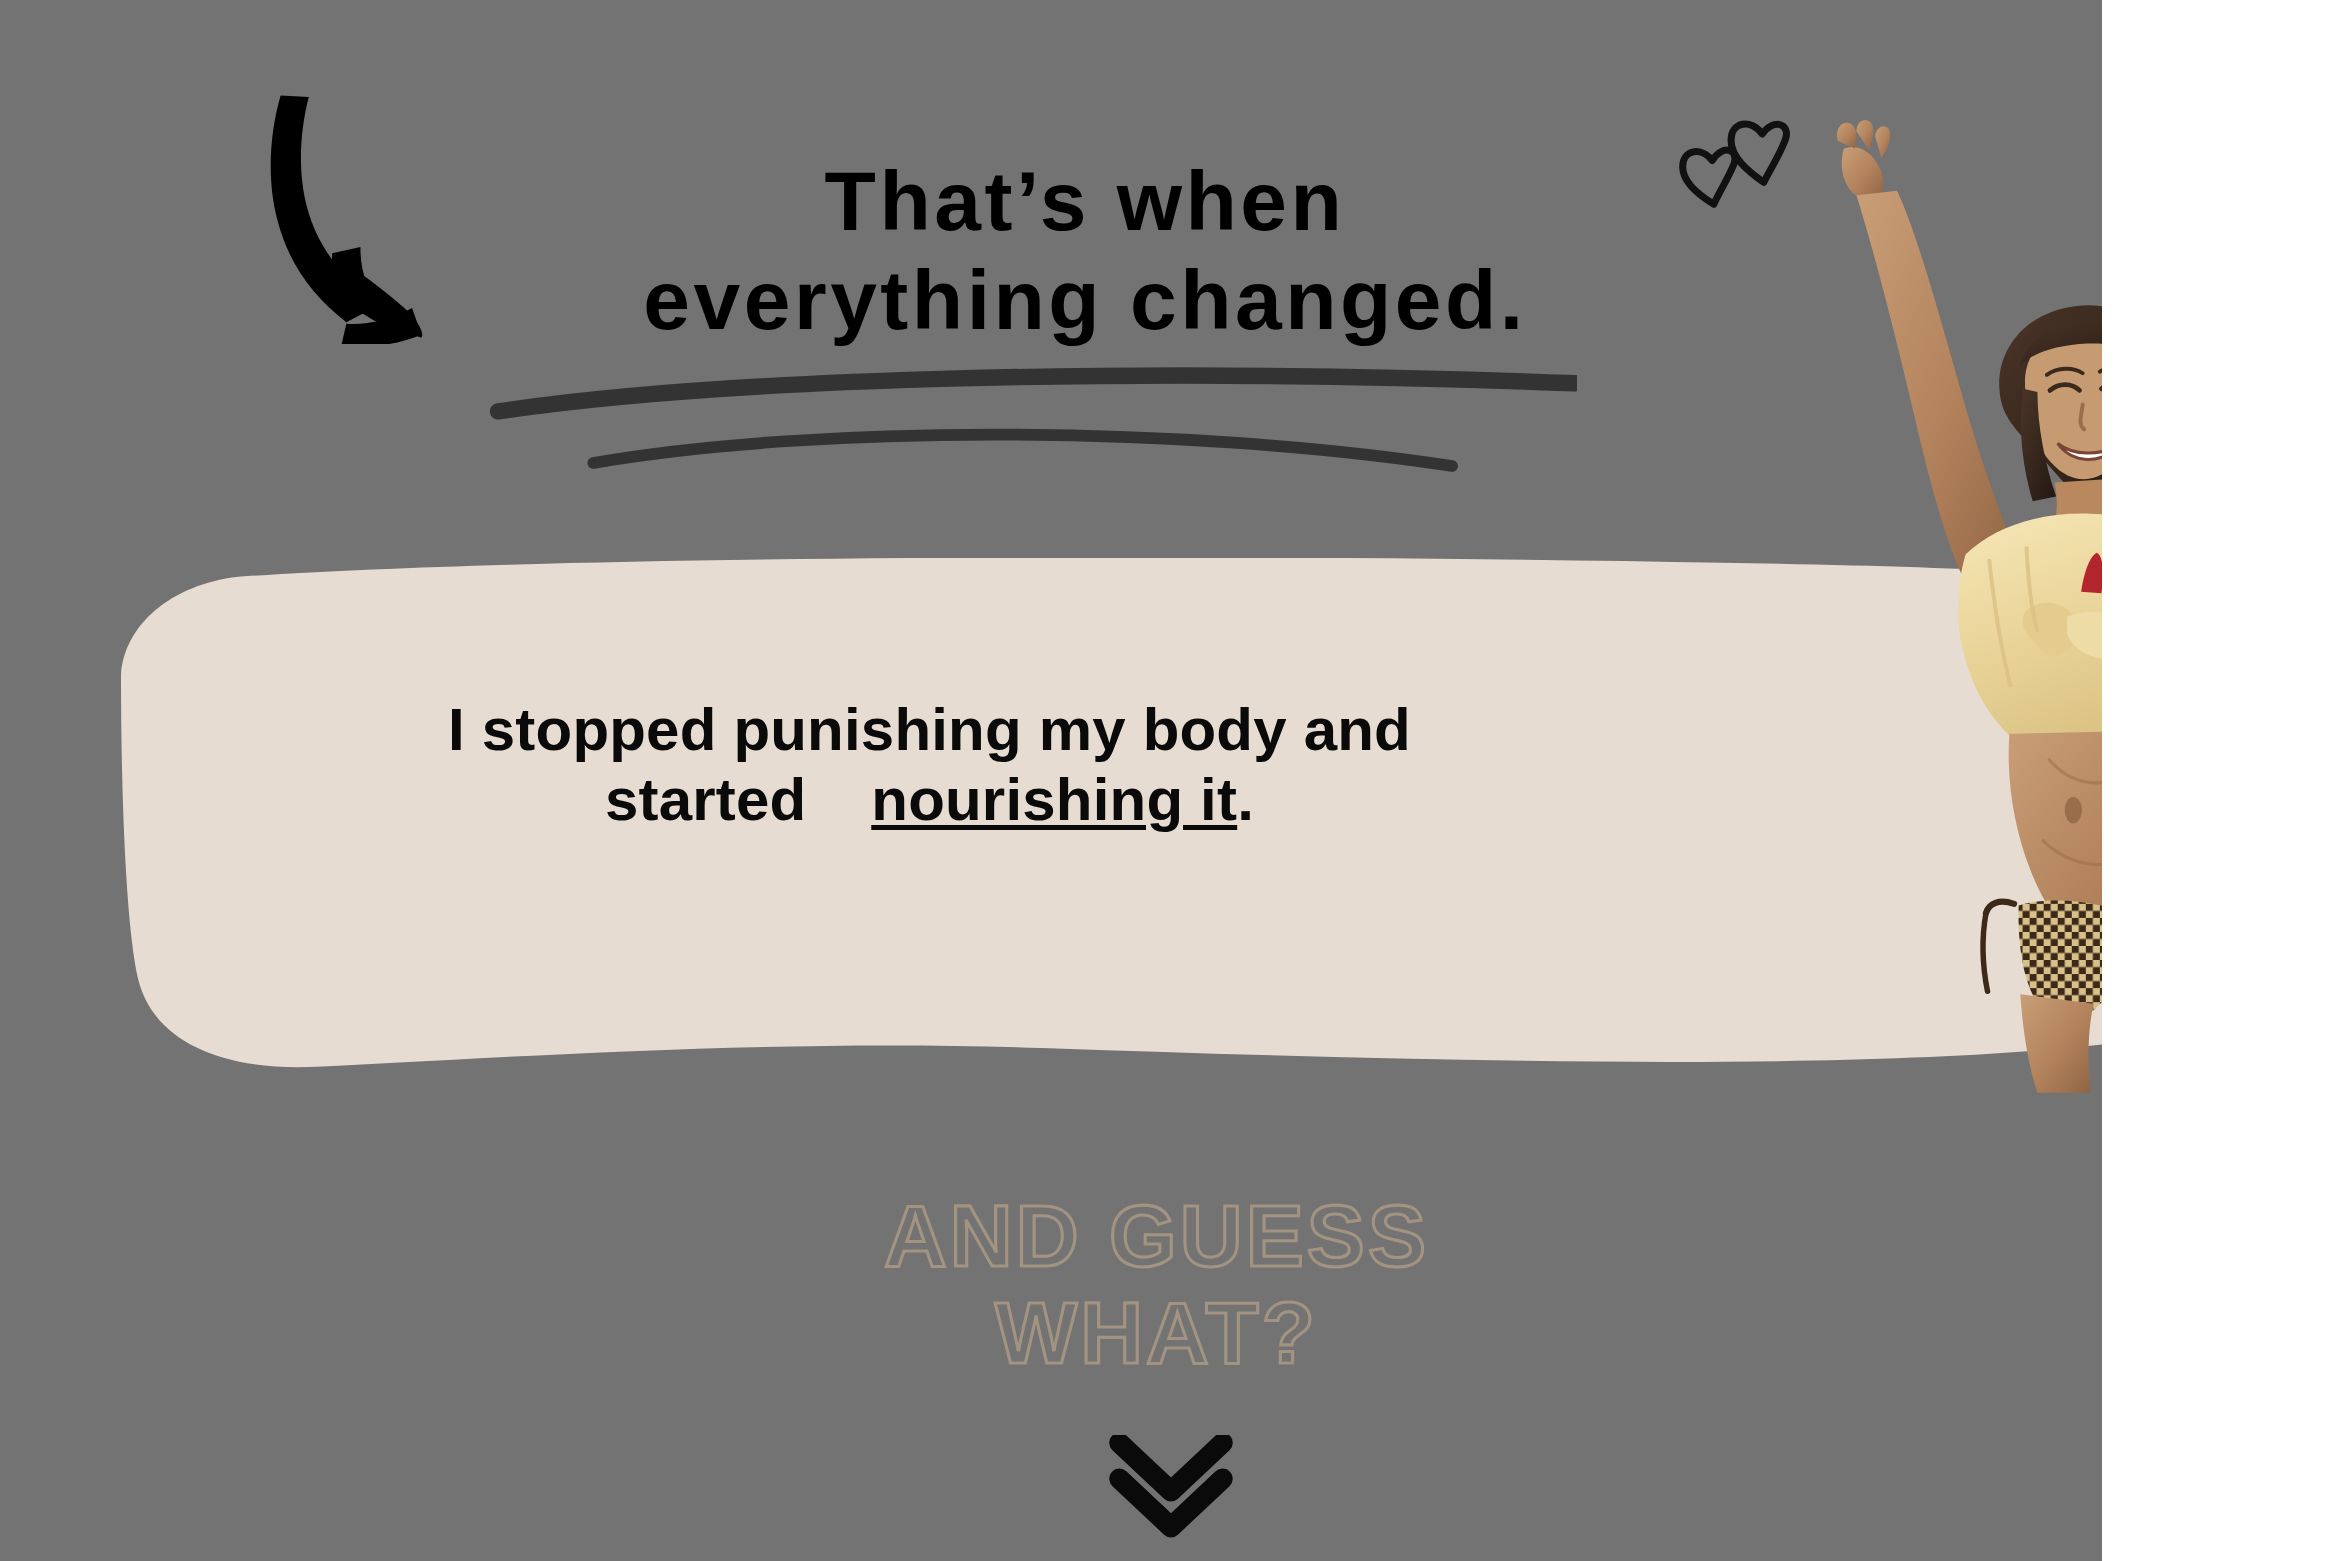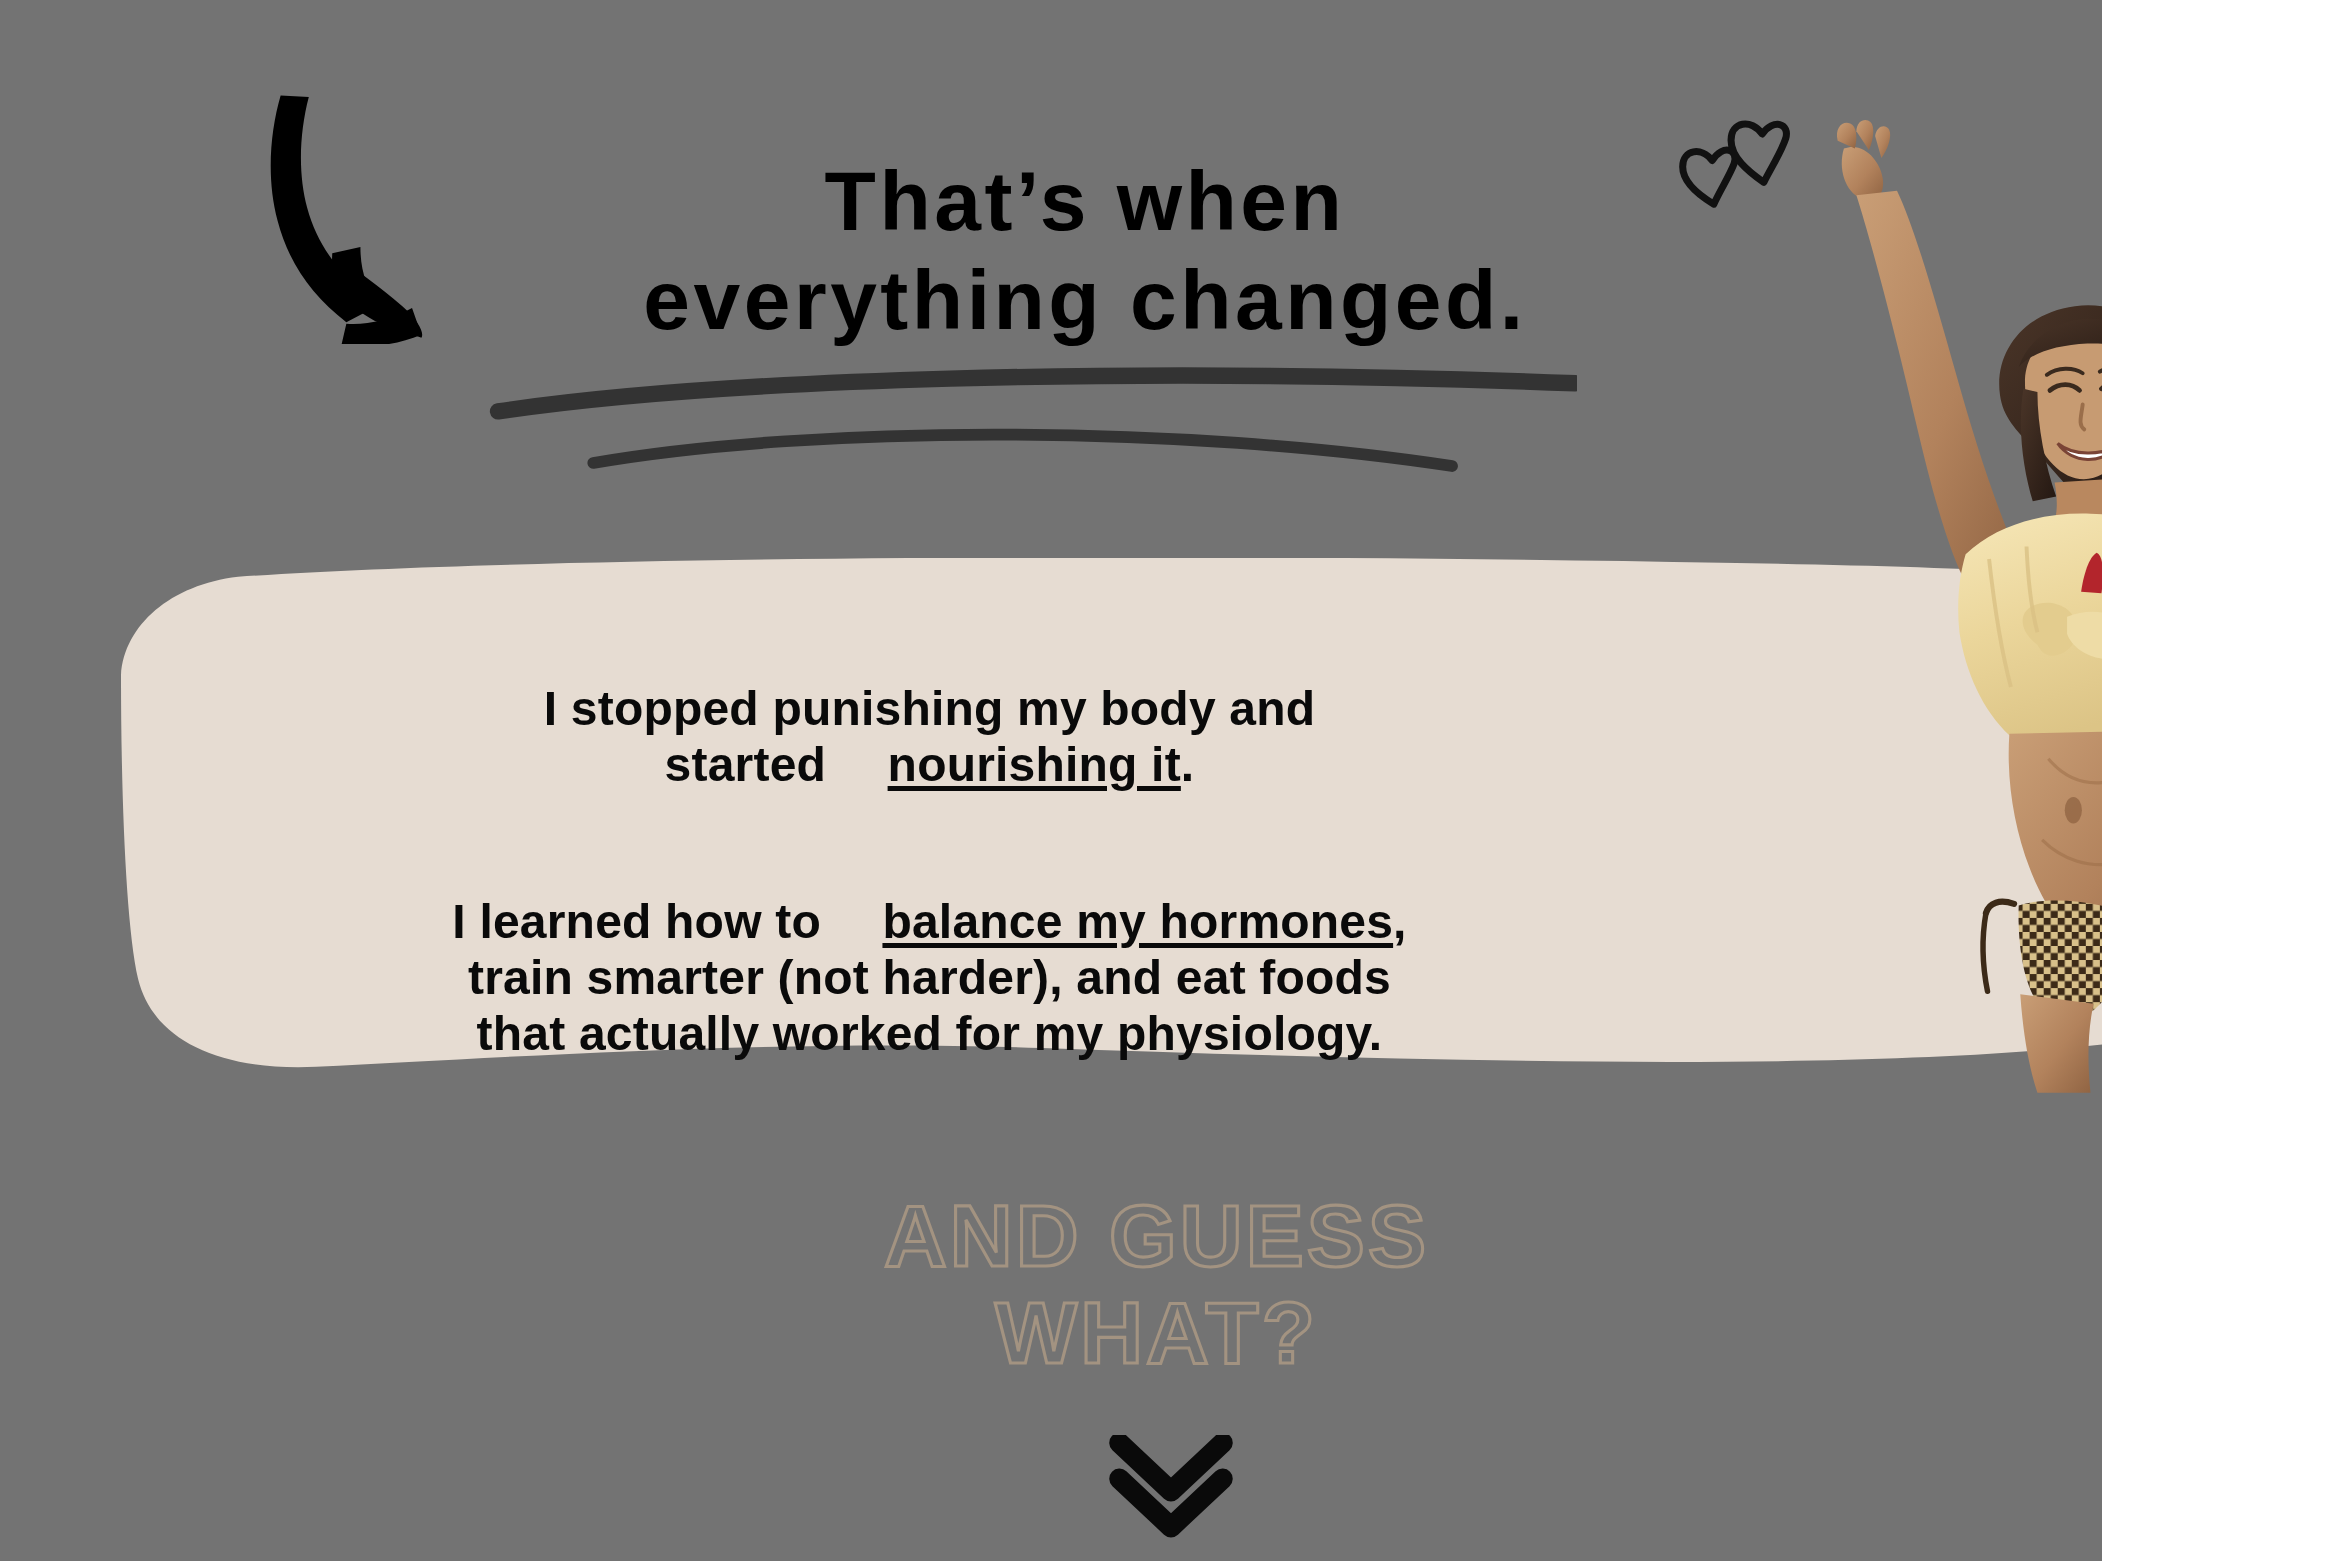--- a/index.html
+++ b/index.html
@@ -63,21 +63,21 @@
   .blob-panel svg { display:block; width:100%; height:100%; }
 
   
   .body-copy {
     position:absolute;
     left:180px; top:625px;
     width:1499px;
     text-align:center;
     font-family:"Liberation Sans", sans-serif;
     font-weight:700;
-    font-size:48px;
+    font-size:60px;
     line-height:1.17;
     letter-spacing:0.2px;
     color:#0a0a0a;
   }
   .body-copy p { margin:0; white-space:pre-line; }
   .body-copy .gap { height:44px; }
   .body-copy u {
     text-decoration-line:underline;
     text-decoration-thickness:4.7px;
     text-underline-offset:4.7px;
@@ -327,25 +327,20 @@
       <path d="M432 628 C 452 686, 466 750, 468 806" fill="none" stroke="#4A3528" stroke-width="5" opacity="0.8"></path>
     </svg>
   </div>
 
   <div class="body-copy">
     <p>
       <span>I stopped punishing my body and
 started </span><u>nourishing it</u><span>.</span>
     </p>
     <div class="gap"></div>
-    <p>
-      <span>I learned how to </span><u>balance my hormones</u><span>,
-train smarter (not harder), and eat foods
-that actually worked for my physiology.</span>
-    </p>
   </div>
 
   <div class="outline-head">AND GUESS
 WHAT?</div>
 
   <div class="chevron-down">
     <svg viewBox="0 0 220 150" xmlns="http://www.w3.org/2000/svg" aria-hidden="true">
       <path d="M44 10 L 110 72 L 176 10" fill="none" stroke="#0a0a0a" stroke-width="26" stroke-linecap="round" stroke-linejoin="round"></path>
       <path d="M44 56 L 110 118 L 176 56" fill="none" stroke="#0a0a0a" stroke-width="26" stroke-linecap="round" stroke-linejoin="round"></path>
     </svg>

